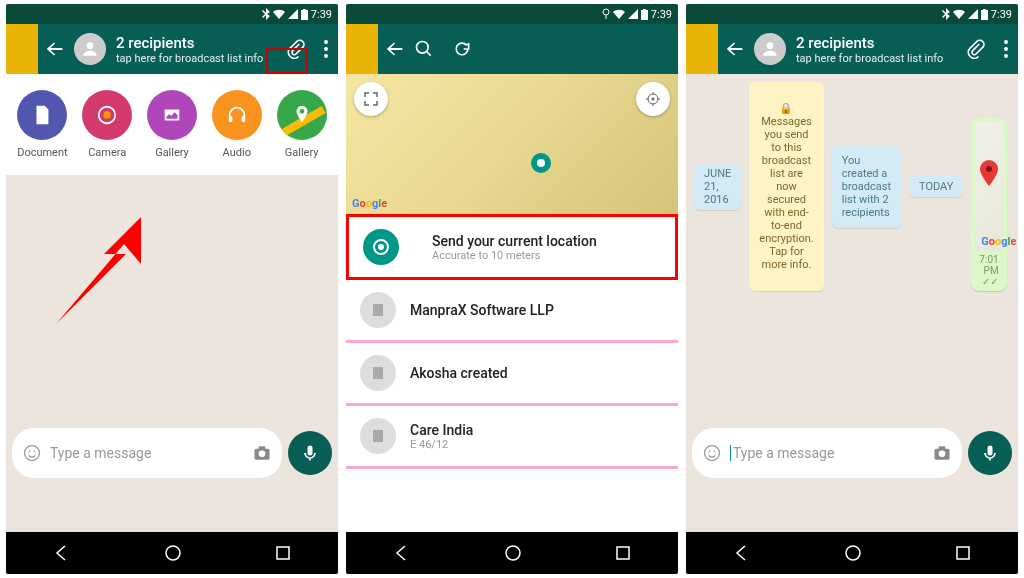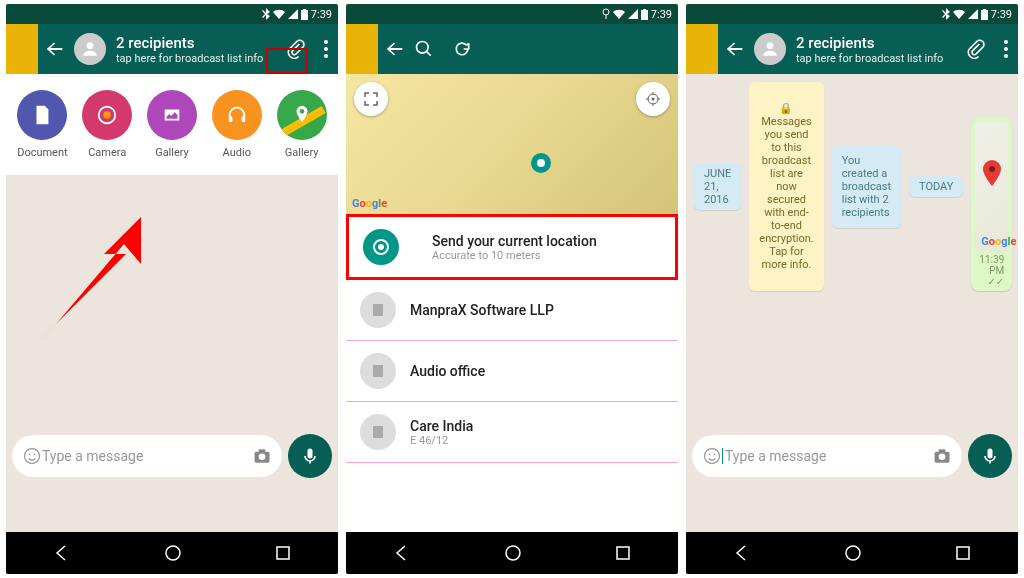--- a/index.html
+++ b/index.html
@@ -14,31 +14,31 @@
 .title { font-size: 15px; font-weight: 500; }
 .subtitle { font-size: 11px; opacity: 0.9; }
 .action-icons { display: flex; gap: 18px; align-items: center; padding-right: 4px; }
 .content-area { flex: 1; background: #ece5dd; position: relative; overflow: hidden; }
 .attachment-grid { background: #fff; padding: 16px 8px; display: grid; grid-template-columns: repeat(5, 1fr); gap: 16px 8px; }
 .attach-item { display: flex; flex-direction: column; align-items: center; gap: 6px; cursor: pointer; }
 .attach-circle { width: 50px; height: 50px; border-radius: 50%; display: flex; align-items: center; justify-content: center; }
 .attach-label { font-size: 11px; color: #555; }
 .red-arrow { position: absolute; top: 140px; left: 20px; pointer-events: none; }
 .chat-input { position: absolute; bottom: 48px; left: 0; right: 0; padding: 6px; display: flex; gap: 6px; align-items: center; }
-.input-box { flex: 1; background: #fff; border-radius: 22px; height: 42px; display: flex; align-items: center; padding: 0 10px; }
+.input-box { flex: 1; background: #fff; border-radius: 22px; height: 50px; display: flex; align-items: center; padding: 0 10px; gap: 8px; }
 .input-placeholder { color: #999; font-size: 14px; flex: 1; }
 .mic-btn { width: 44px; height: 44px; border-radius: 50%; background: #075e54; display: flex; align-items: center; justify-content: center; cursor: pointer; }
 .nav-bar { height: 42px; background: #000; display: flex; justify-content: space-around; align-items: center; }
 .nav-btn { color: #fff; cursor: pointer; }
 
 .map-area { height: 140px; background: linear-gradient(135deg, #f5e6a3 0%, #e8d890 50%, #d4c478 100%); position: relative; }
 .map-btn { position: absolute; width: 34px; height: 34px; background: #fff; border-radius: 50%; box-shadow: 0 1px 3px rgba(0,0,0,0.3); display: flex; align-items: center; justify-content: center; cursor: pointer; }
 .map-attribution { position: absolute; bottom: 4px; left: 6px; font-size: 11px; }
 .loc-list { background: #fff; }
-.loc-item { display: flex; align-items: center; padding: 12px 14px; gap: 14px; cursor: pointer; border-bottom: 1px solid #f9a8d4; }
+.loc-item { display: flex; align-items: center; padding: 12px 14px; gap: 14px; cursor: pointer; border-bottom: 3px solid #f9a8d4; }
 .loc-icon { width: 36px; height: 36px; border-radius: 50%; background: #ddd; display: flex; align-items: center; justify-content: center; flex-shrink: 0; }
 .loc-icon.active { background: #009688; }
 .loc-text-main { font-size: 14px; color: #222; font-weight: 500; }
 .loc-text-sub { font-size: 11px; color: #999; }
 .highlight-red { border: 3px solid #ff0000; gap: 33px; }
 
 .chat-msgs { padding: 8px; display: flex; flex-direction: row; align-items: center; gap: 8px; }
 .date-chip { background: #d4eaf4; color: #4a7a8a; font-size: 11px; padding: 4px 10px; border-radius: 6px; box-shadow: 0 1px 1px rgba(0,0,0,0.1); }
 .info-banner { background: #fdf3c5; color: #7a6a2a; font-size: 11px; padding: 20px 10px; border-radius: 6px; text-align: center; width: 95%; box-shadow: 0 1px 1px rgba(0,0,0,0.1); }
 .system-msg { background: #d4eaf4; color: #4a7a8a; font-size: 11px; padding: 9px 10px; border-radius: 6px; box-shadow: 0 1px 1px rgba(0,0,0,0.1); }
@@ -263,21 +263,21 @@
             <div class="loc-text-main">ManpraX Software LLP</div>
           </div>
       </div>
       <div class="loc-item">
         <div class="loc-icon">
             <svg width="16" height="16" viewBox="0 0 16 16">
               <rect x="3" y="2" width="10" height="12" fill="#aaa"></rect>
             </svg>
           </div>
         <div>
-            <div class="loc-text-main">Audio office</div>
+            <div class="loc-text-main">Akosha created</div>
           </div>
       </div>
       <div class="loc-item">
         <div class="loc-icon">
             <svg width="16" height="16" viewBox="0 0 16 16">
               <rect x="3" y="2" width="10" height="12" fill="#aaa"></rect>
             </svg>
           </div>
         <div>
           <div class="loc-text-main">Care India</div>
@@ -350,21 +350,21 @@
       <div class="system-msg">You created a broadcast list with 2 recipients</div>
       <div class="date-chip">TODAY</div>
       <div class="location-bubble">
         <div class="loc-thumb">
           <svg style="position:absolute;left:50%;top:40%;transform:translate(-50%,-50%)" width="22" height="28" viewBox="0 0 22 28">
               <path d="M11 0a9 9 0 00-9 9c0 6 9 17 9 17s9-11 9-17a9 9 0 00-9-9z" fill="#e53935"></path>
               <circle cx="11" cy="9" r="3" fill="#7a1a1a"></circle>
             </svg>
           <div class="google-text" style="position:absolute;bottom:4px;left:6px;font-size:11px"><span class="g-b">G</span><span class="g-r">o</span><span class="g-y">o</span><span class="g-b">g</span><span class="g-g">l</span><span class="g-r">e</span></div>
         </div>
-        <div class="bubble-time">11:39 PM ✓✓</div>
+        <div class="bubble-time">7:01 PM ✓✓</div>
       </div>
     </div>
     <div class="chat-input">
       <div class="input-box">
         <svg width="20" height="20" viewBox="0 0 24 24">
             <circle cx="12" cy="12" r="9" fill="none" stroke="#999" stroke-width="1.5"></circle>
             <circle cx="9" cy="10" r="1" fill="#999"></circle>
             <circle cx="15" cy="10" r="1" fill="#999"></circle>
             <path d="M8 15c1 1 2 2 4 2s3-1 4-2" stroke="#999" stroke-width="1.5" fill="none"></path>
           </svg>

